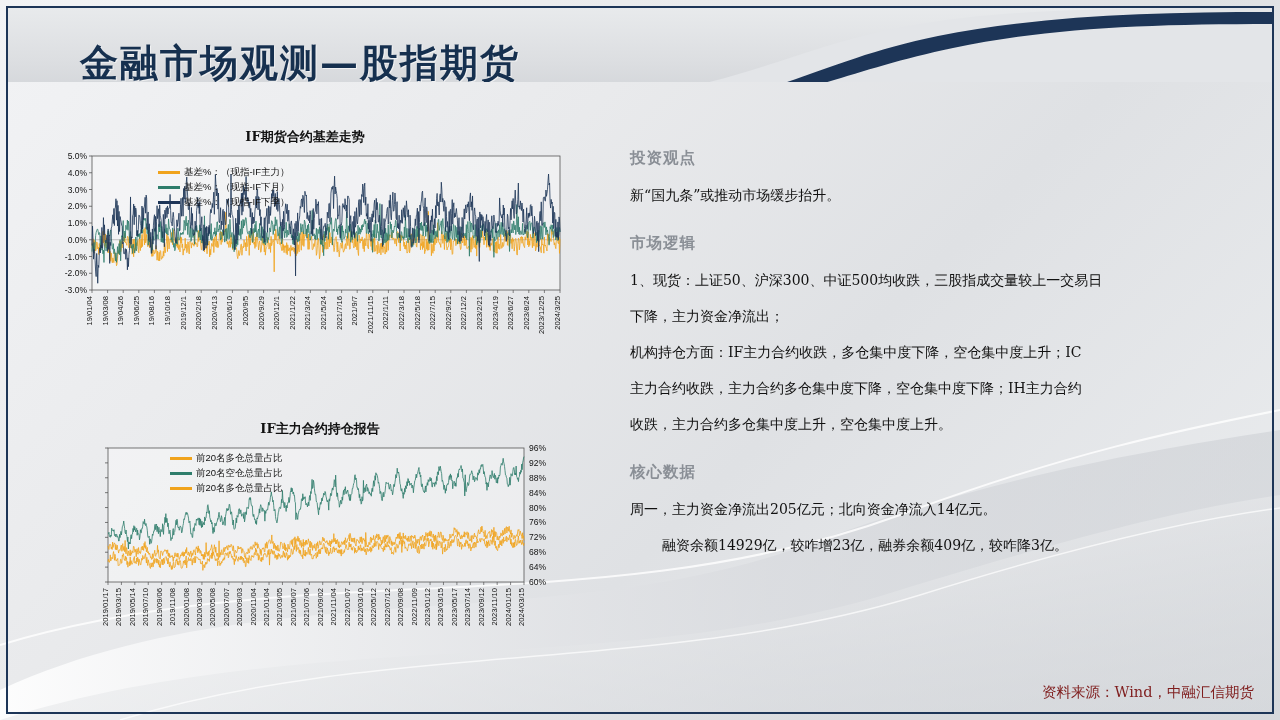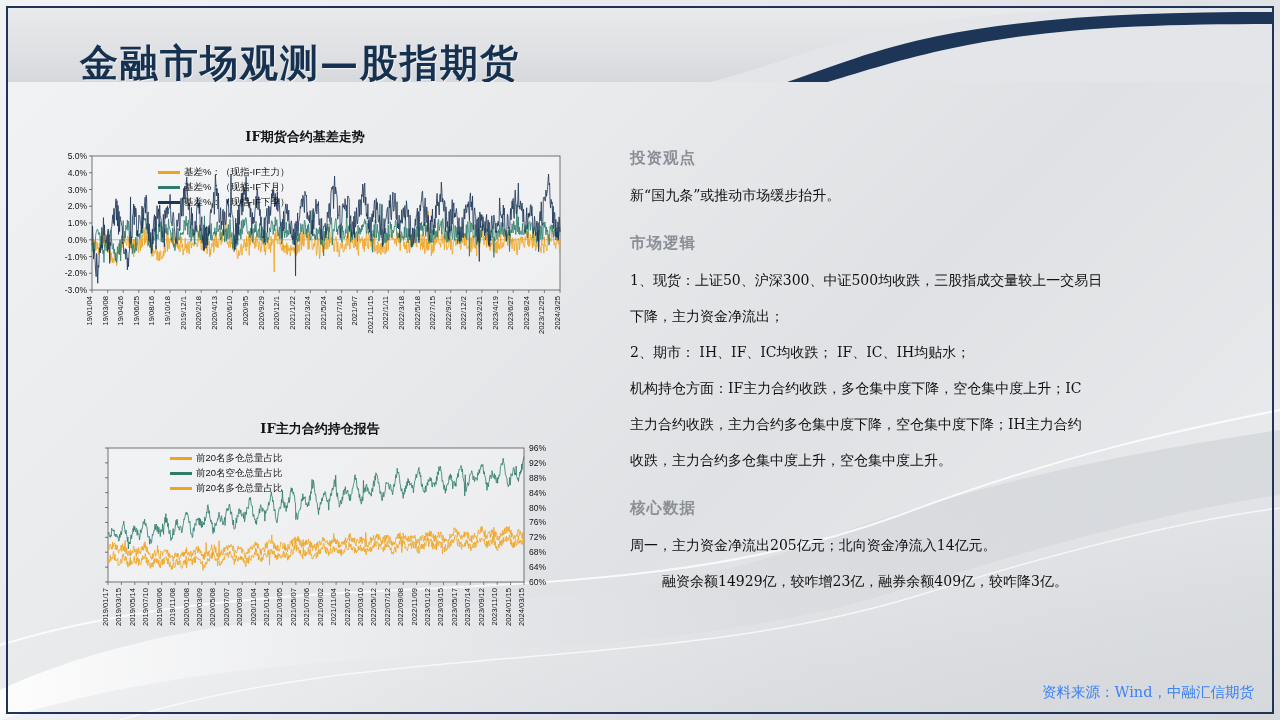--- a/index.html
+++ b/index.html
@@ -50,21 +50,21 @@
   .para{
     font-family:"DejaVu Serif","Liberation Serif",serif;
     font-size:14px;color:#111;line-height:32px;margin:0 0 4px 0;
   }
   .para.indent{text-indent:32px;}
   .gap{height:18px;}
 
   .source{
     position:absolute;right:26px;bottom:18px;
     font-family:"DejaVu Serif","Liberation Serif",serif;
-    font-size:14.5px;color:#3b82f6;
+    font-size:14.5px;color:#7f1d1d;
   }
 </style>
 </head>
 <body>
 
 <div class="bg-swoosh">
   <svg width="1280" height="330" viewBox="0 0 1280 330">
     <defs>
       <linearGradient id="gw1" x1="0" y1="0" x2="1" y2="0">
         <stop offset="0%" stop-color="#ffffff" stop-opacity="0.9"></stop>
@@ -309,21 +309,20 @@
     </div>
 </div>
 
 <div class="right" id="right-col">
     <div class="sec-head first">投资观点</div>
     <div class="para">新“国九条”或推动市场缓步抬升。</div>
     <div class="gap"></div>
     <div class="sec-head">市场逻辑</div>
     <div class="para">1、现货：上证50、沪深300、中证500均收跌，三股指成交量较上一交易日</div>
     <div class="para">下降，主力资金净流出；</div>
-    <div class="para">2、期市： IH、IF、IC均收跌； IF、IC、IH均贴水；</div>
     <div class="para">机构持仓方面：IF主力合约收跌，多仓集中度下降，空仓集中度上升；IC</div>
     <div class="para">主力合约收跌，主力合约多仓集中度下降，空仓集中度下降；IH主力合约</div>
     <div class="para">收跌，主力合约多仓集中度上升，空仓集中度上升。</div>
     <div class="gap"></div>
     <div class="sec-head">核心数据</div>
     <div class="para">周一，主力资金净流出205亿元；北向资金净流入14亿元。</div>
     <div class="para indent">融资余额14929亿，较咋增23亿，融券余额409亿，较咋降3亿。</div>
   </div>
 
 <div class="source">资料来源：Wind，中融汇信期货</div>

